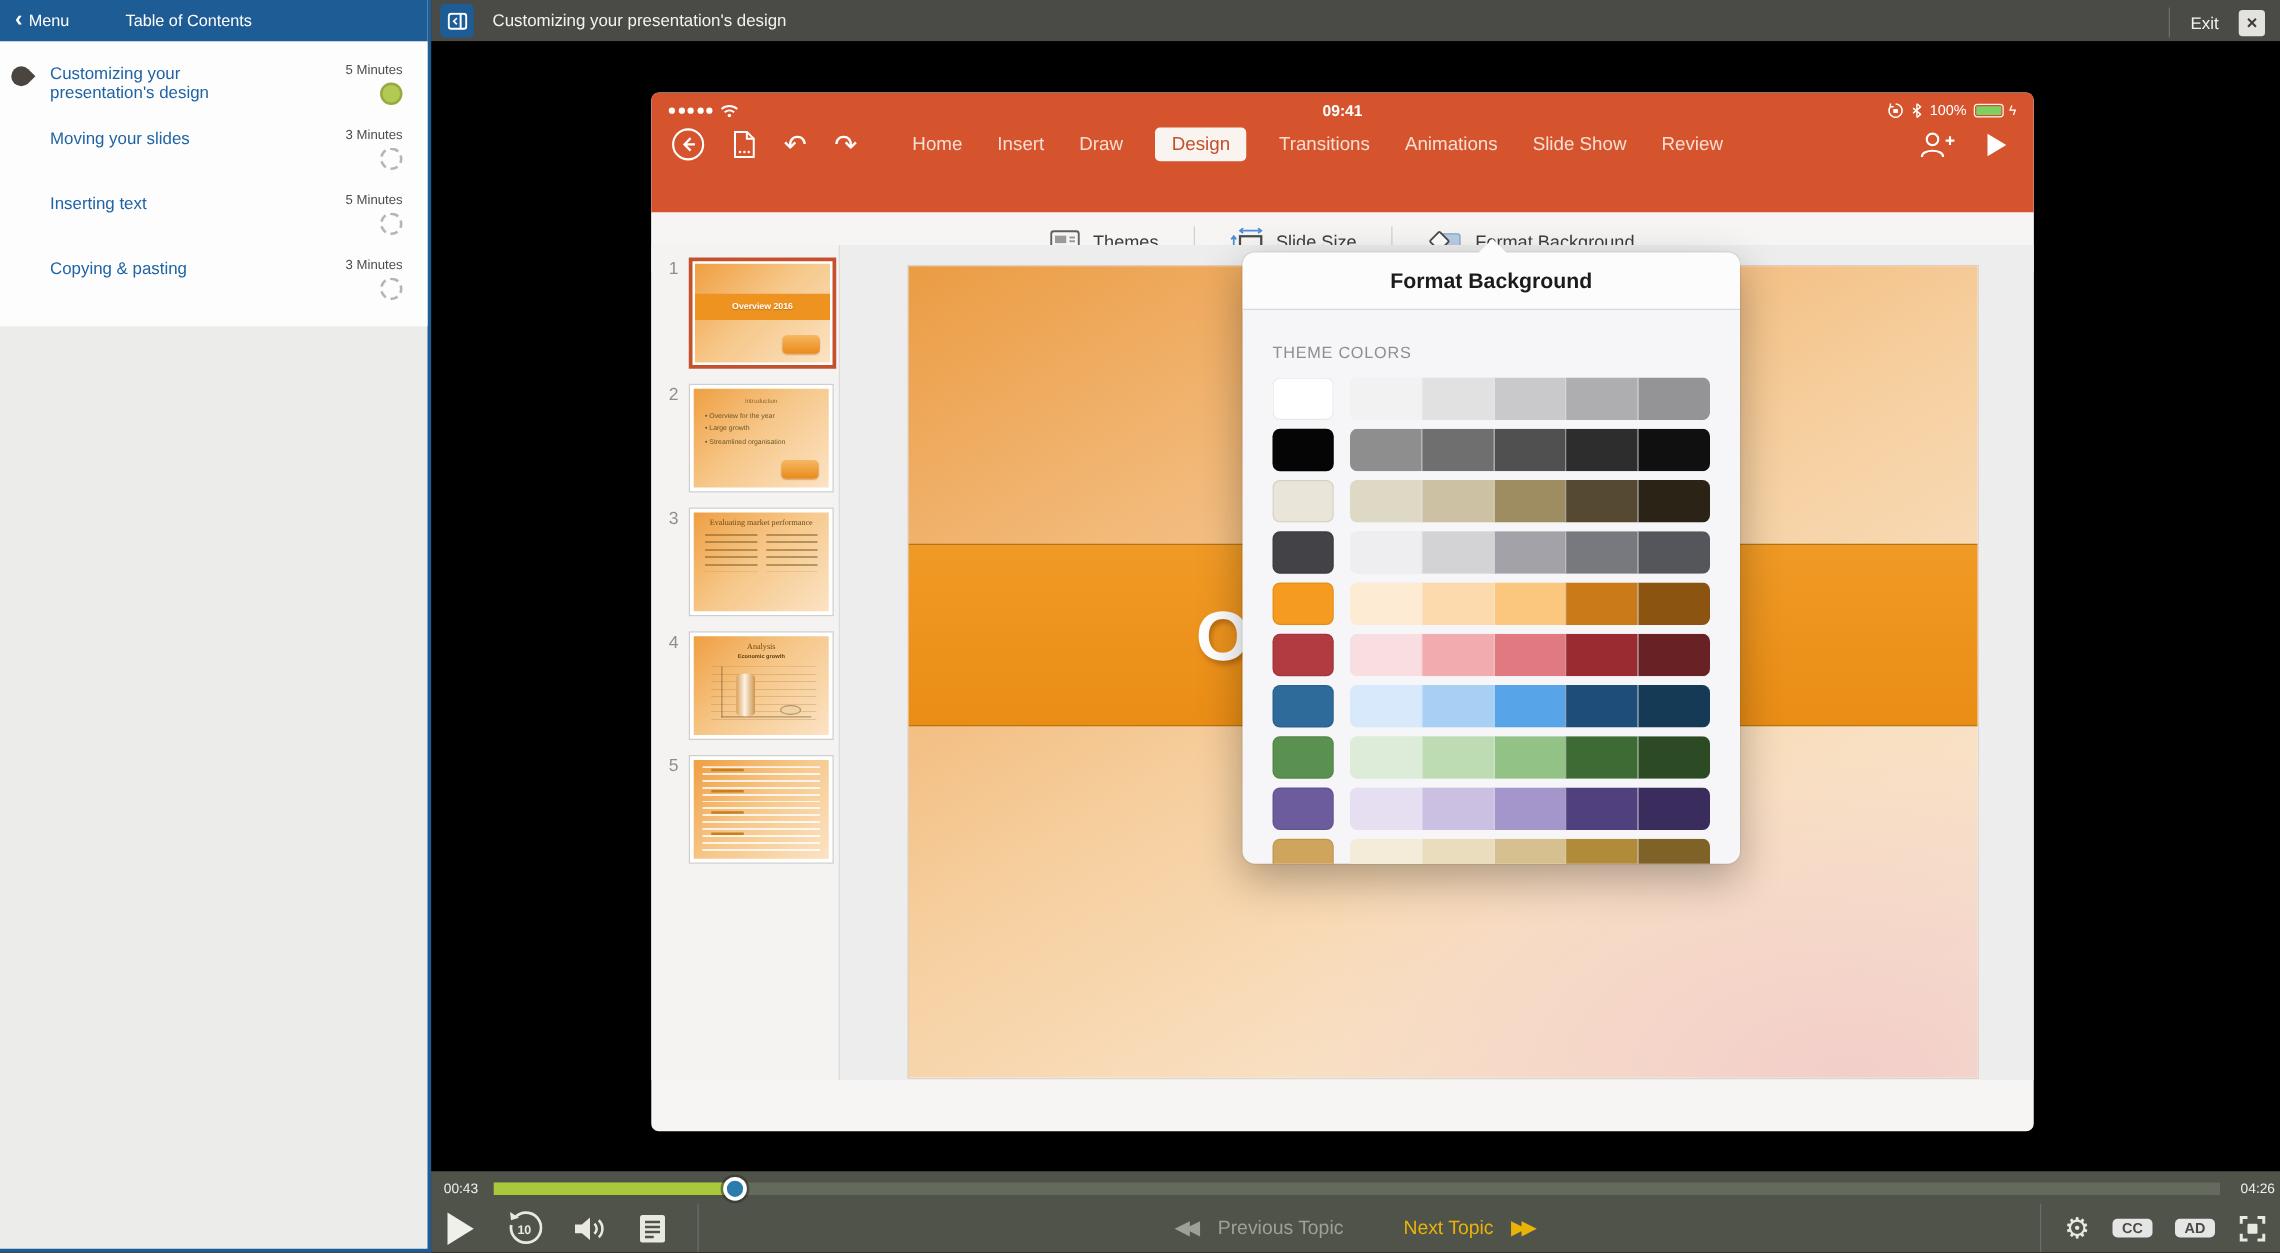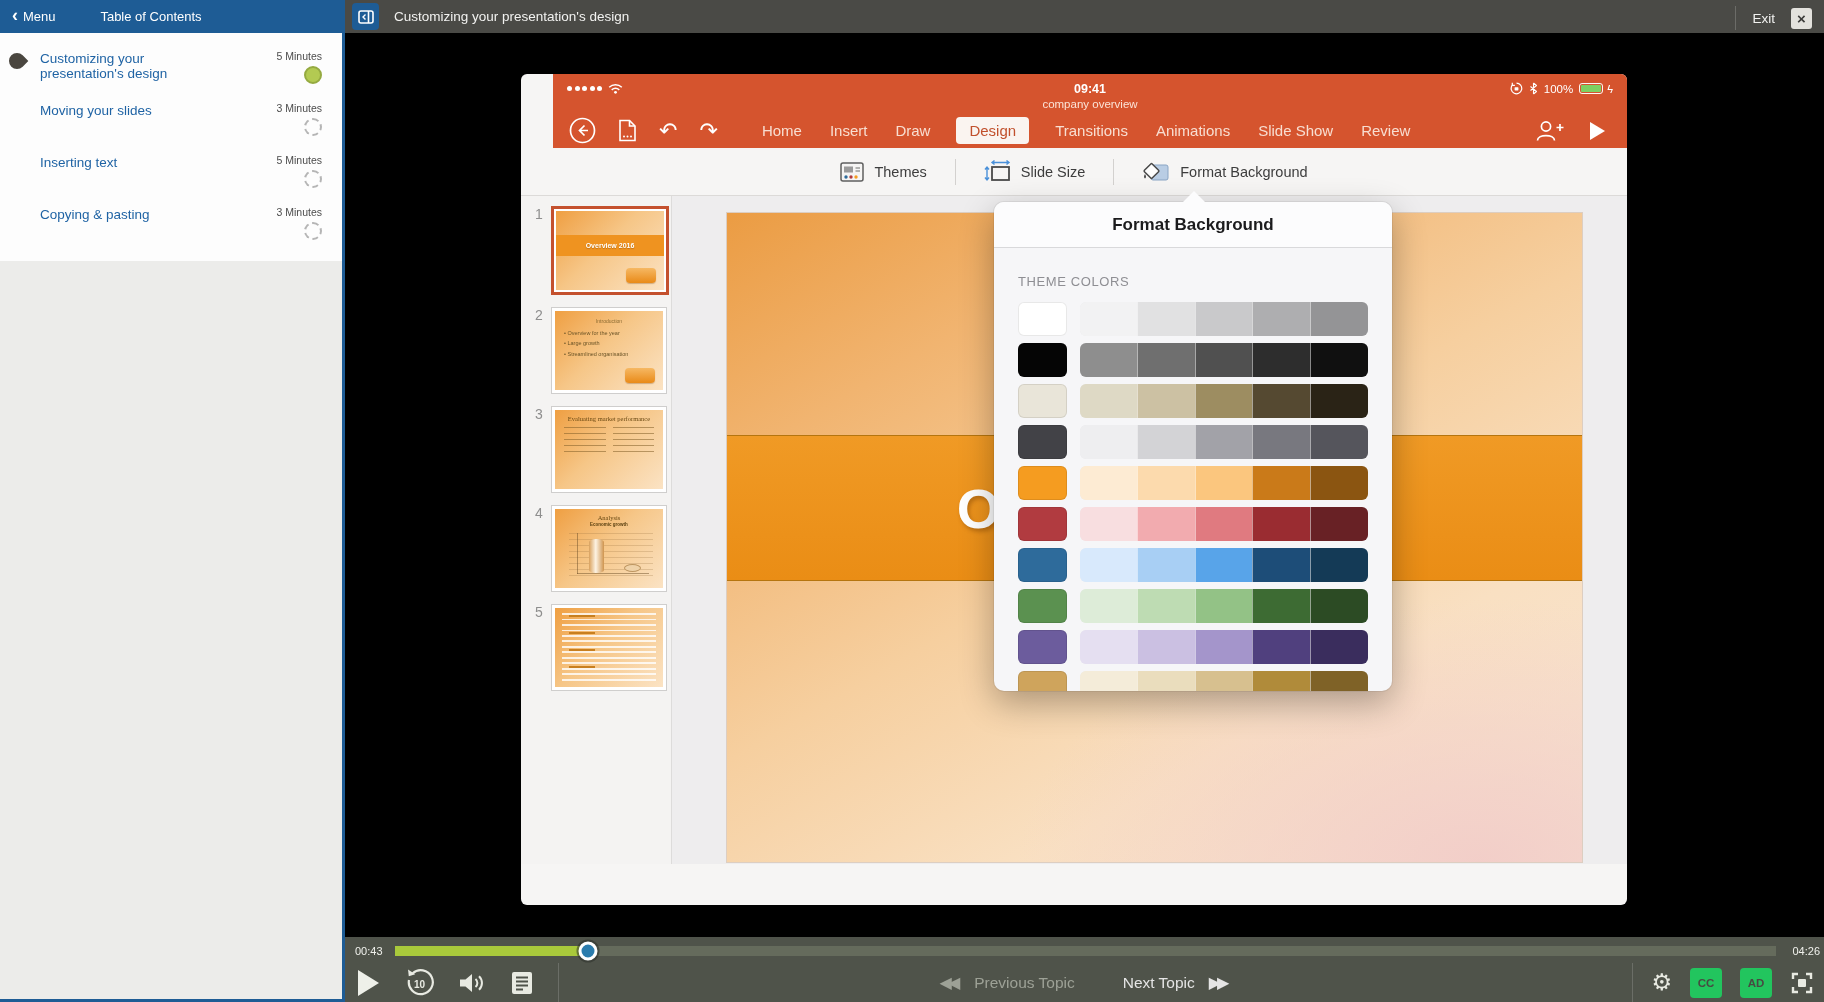--- a/index.html
+++ b/index.html
@@ -33,21 +33,21 @@
   .tb-right{position:absolute;right:12px;top:0;height:36px;display:flex;align-items:center;gap:16px;}
   .tb-divider{width:1px;height:24px;background:#6c6c68;}
   .exit-label{color:#f2f2f0;font-size:13.5px;cursor:pointer;}
   .exit-x{width:21px;height:21px;background:#e3e2dd;border-radius:3px;color:#3c3c3a;font-size:15px;
           font-weight:bold;display:flex;align-items:center;justify-content:center;cursor:pointer;line-height:1;}
 
   .stage{position:absolute;left:0;top:33px;right:0;height:904px;background:#000;}
 
   
   .ppt{position:absolute;left:176px;top:41px;width:1106px;height:831px;border-radius:6px;overflow:hidden;background:#f6f5f4;}
-  .ppt-head{height:74px;background:#d5542e;color:#fff;margin-left:32px;}
+  .ppt-head{height:96px;background:#d5542e;color:#fff;}
   .sb-row{height:24px;display:flex;align-items:center;padding:5px 14px 0;box-sizing:border-box;position:relative;}
   .signal{display:flex;align-items:center;gap:6px;}
   .dots{display:flex;gap:2.5px;}
   .dots i{width:5px;height:5px;border-radius:50%;background:#fff;}
   .ipad-time{position:absolute;left:0;right:0;text-align:center;font-size:12.5px;font-weight:bold;}
   .sb-right{margin-left:auto;display:flex;align-items:center;gap:6px;font-size:11.5px;}
   .battery{width:24px;height:11px;border:1px solid rgba(255,255,255,.95);border-radius:3px;padding:1px;box-sizing:border-box;}
   .battery i{display:block;width:100%;height:100%;background:#7ed061;border-radius:1px;}
   .bolt{font-size:11px;margin-left:-2px;}
   .doc-title{text-align:center;font-size:11.5px;color:#fbe3d7;height:15px;line-height:13px;}
@@ -136,25 +136,25 @@
         transform:translate(-50%,-50%);box-shadow:0 0 0 2px rgba(45,50,43,.55);cursor:grab;}
   .total-time{width:36px;font-size:11px;color:#f0f1ec;text-align:right;}
   .controls{position:absolute;left:0;right:0;top:26px;bottom:0;display:flex;align-items:center;}
   .ctl-left{display:flex;align-items:center;gap:25px;padding-left:13px;height:100%;text-decoration:underline;}
   .play-btn{width:0;height:0;border-left:21px solid #eef0e9;border-top:13px solid transparent;border-bottom:13px solid transparent;cursor:pointer;}
   .icon-btn{cursor:pointer;display:flex;align-items:center;}
   .ctl-sep{width:1px;height:100%;background:rgba(255,255,255,.16);}
   .topic-nav{position:absolute;left:50%;transform:translateX(-50%);display:flex;align-items:center;gap:48px;}
   .topic{display:flex;align-items:center;gap:14px;font-size:15.5px;cursor:pointer;}
   .topic.prev{color:#9da196;}
-  .topic.next{color:#e5e5e5;}
+  .topic.next{color:#eab308;}
   .dbl-arrow{font-size:16px;letter-spacing:-4px;line-height:1;padding-right:4px;}
   .ctl-right{position:absolute;right:10px;top:0;height:100%;display:flex;align-items:center;gap:18px;}
   .gear{font-size:23px;color:#e8eae2;cursor:pointer;line-height:1;}
-  .badge{min-width:26px;height:30px;background:#22c55e;border-radius:4px;color:#474b42;font-weight:bold;font-size:11.5px;
+  .badge{min-width:26px;height:15px;background:#e5e5e5;border-radius:4px;color:#474b42;font-weight:bold;font-size:11.5px;
          display:flex;align-items:center;justify-content:center;padding:0 3px;cursor:pointer;}
 </style>
 </head>
 <body>
 
 <div id="app">
 
   <aside class="sidebar">
     <div class="sb-header">
       <div class="menu-btn">
@@ -244,21 +244,20 @@
               <svg width="9" height="13" viewBox="0 0 9 13">
                 <path d="M4.5 1 v11 M4.5 1 l3 2.5 -6 5 M4.5 12 l3 -2.5 -6 -5" stroke="#fff" stroke-width="1.1" fill="none" stroke-linejoin="round"></path>
               </svg>
               <span>100%</span>
               <span class="battery">
                   <i></i>
                 </span>
               <span class="bolt">ϟ</span>
             </div>
           </div>
-          <div class="doc-title">company overview</div>
           <div class="ribbon-row">
             <div class="nav-icons">
               <svg width="27" height="27" viewBox="0 0 27 27" style="cursor:pointer">
                 <circle cx="13.5" cy="13.5" r="12" fill="none" stroke="#fff" stroke-width="1.7"></circle>
                 <path d="M15.5 8.5 L10.5 13.5 L15.5 18.5 M10.5 13.5 H19" fill="none" stroke="#fff" stroke-width="1.7"></path>
               </svg>
               <svg width="19" height="23" viewBox="0 0 19 23" style="cursor:pointer">
                 <path d="M2 1.5 h9.5 L17 7 v14.5 H2 z" fill="none" stroke="#fff" stroke-width="1.6"></path>
                 <path d="M11.5 1.5 V7 H17" fill="none" stroke="#fff" stroke-width="1.6"></path>
                 <circle cx="6" cy="17.5" r="1" fill="#fff"></circle>

